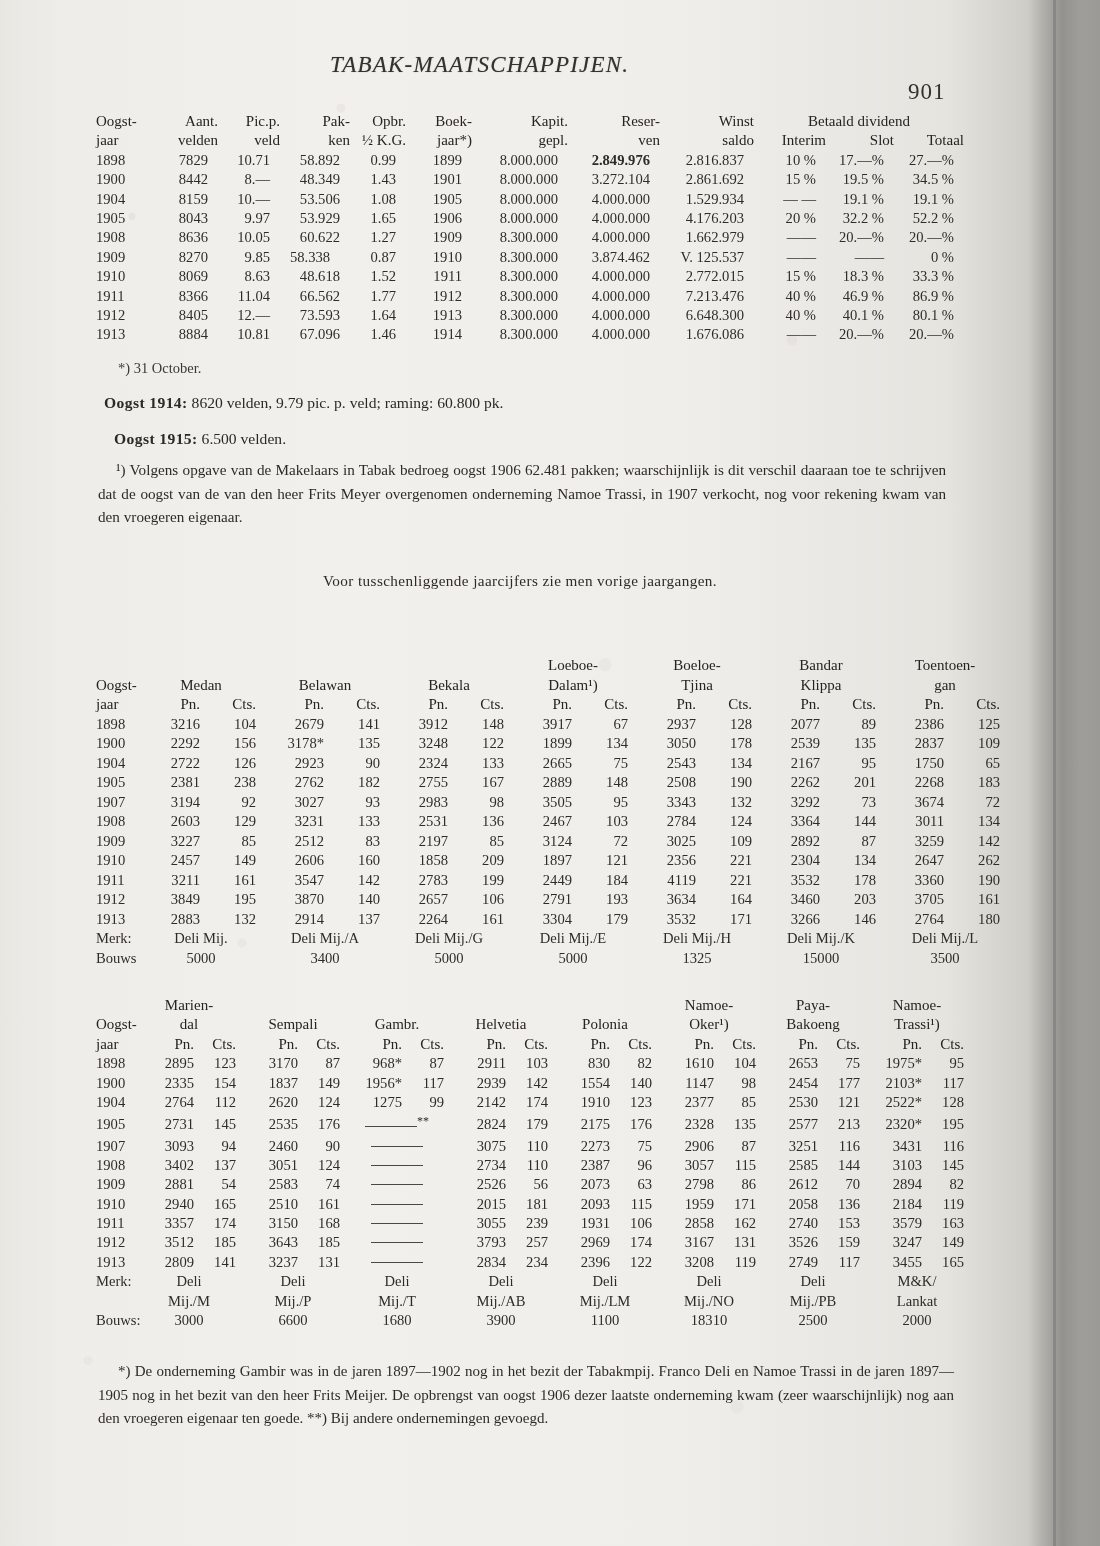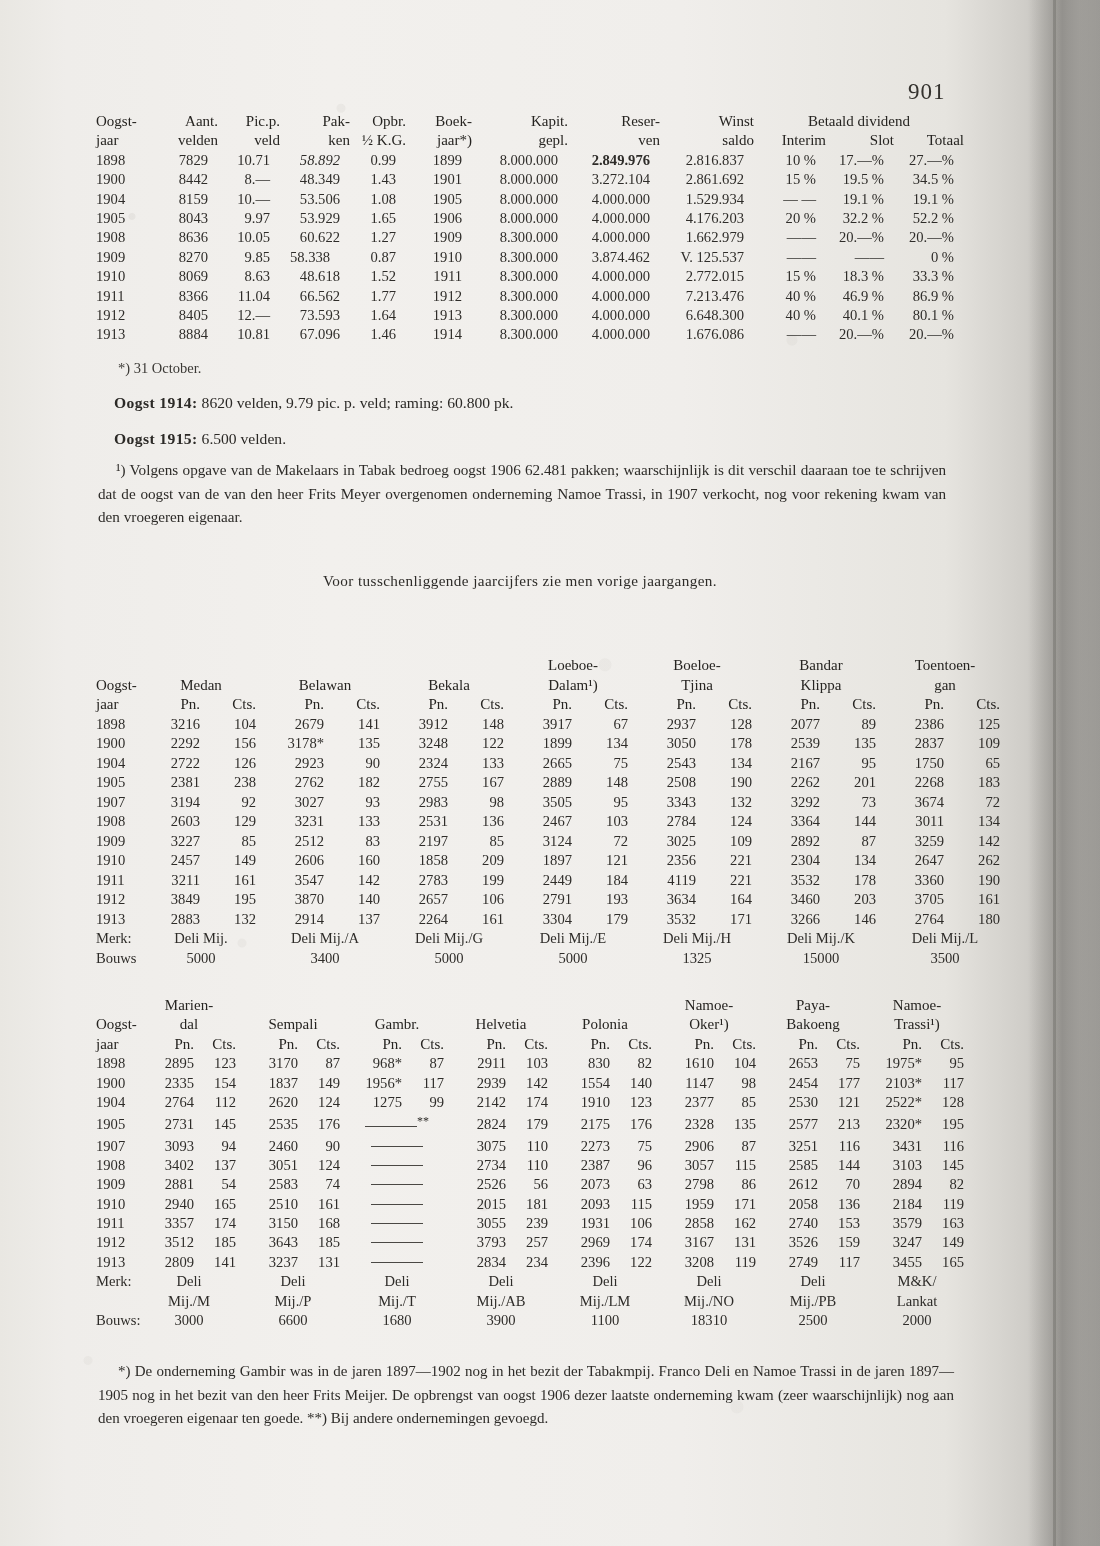--- a/index.html
+++ b/index.html
@@ -80,21 +80,21 @@
   #t1 .c9{width:94px;}
   #t1 .c10{width:72px;}
   #t1 .c11{width:68px;}
   #t1 .c12{width:70px;}
 
   .note1{position:absolute;left:118px;top:360px;font-size:14.5px;color:#3a3834;}
 
   .oogstline{position:absolute;font-size:15.6px;color:#2b2926;}
   .oogstline b{font-weight:bold;letter-spacing:.4px;}
   .oogstline span.v{font-weight:normal;}
-  #ol1{left:114px;top:394px;}
+  #ol1{left:104px;top:394px;}
   #ol2{left:114px;top:430px;}
 
   .para{
     position:absolute;font-size:15.2px;color:#2d2b28;
     line-height:23.5px;text-align:justify;
   }
   #p1{left:98px;top:458px;width:848px;text-indent:18px;}
   #center1{position:absolute;left:0;top:572px;width:1040px;text-align:center;font-size:15.2px;color:#2d2b28;letter-spacing:.4px;}
   #stat-title{position:absolute;left:0;top:630px;width:1040px;text-align:center;font-size:16px;color:#262421;letter-spacing:.8px;}
 
@@ -121,20 +121,21 @@
   .ast{font-size:12px;vertical-align:super;}
 </style>
 </head>
 <body>
 
 <div class="page">
   <div class="grain"></div>
 
   <div class="content">
 
+    <div class="booktitle">TABAK-MAATSCHAPPIJEN.</div>
     <div class="pageno">901</div>
 
     <table class="tbl" id="t1">
       <thead>
         <tr>
           <th class="l hd c1">Oogst-</th>
           <th class="r hd c2">Aant.</th>
           <th class="r hd c3">Pic.p.</th>
           <th class="r hd c4">Pak-</th>
           <th class="r hd c5">Opbr.</th>
@@ -157,21 +158,21 @@
           <th class="r hd c10">Interim</th>
           <th class="r hd c11">Slot</th>
           <th class="r hd c12">Totaal</th>
         </tr>
       </thead>
       <tbody id="t1body">
           <tr>
             <td class="l">1898</td>
             <td class="r" style="padding-right: 10px;">7829</td>
             <td class="r" style="padding-right: 10px;">10.71</td>
-            <td class="r" style="padding-right: 10px; font-style: italic;">58.892</td>
+            <td class="r" style="padding-right: 10px;">58.892</td>
             <td class="r" style="padding-right: 10px;">0.99</td>
             <td class="r" style="padding-right: 10px;">1899</td>
             <td class="r" style="padding-right: 10px;">8.000.000</td>
             <td class="r" style="padding-right: 10px; font-weight: bold;">2.849.976</td>
             <td class="r" style="padding-right: 10px;">2.816.837</td>
             <td class="r" style="padding-right: 10px;">10 %</td>
             <td class="r" style="padding-right: 10px;">17.—%</td>
             <td class="r" style="padding-right: 10px;">27.—%</td>
           </tr>
           <tr>

